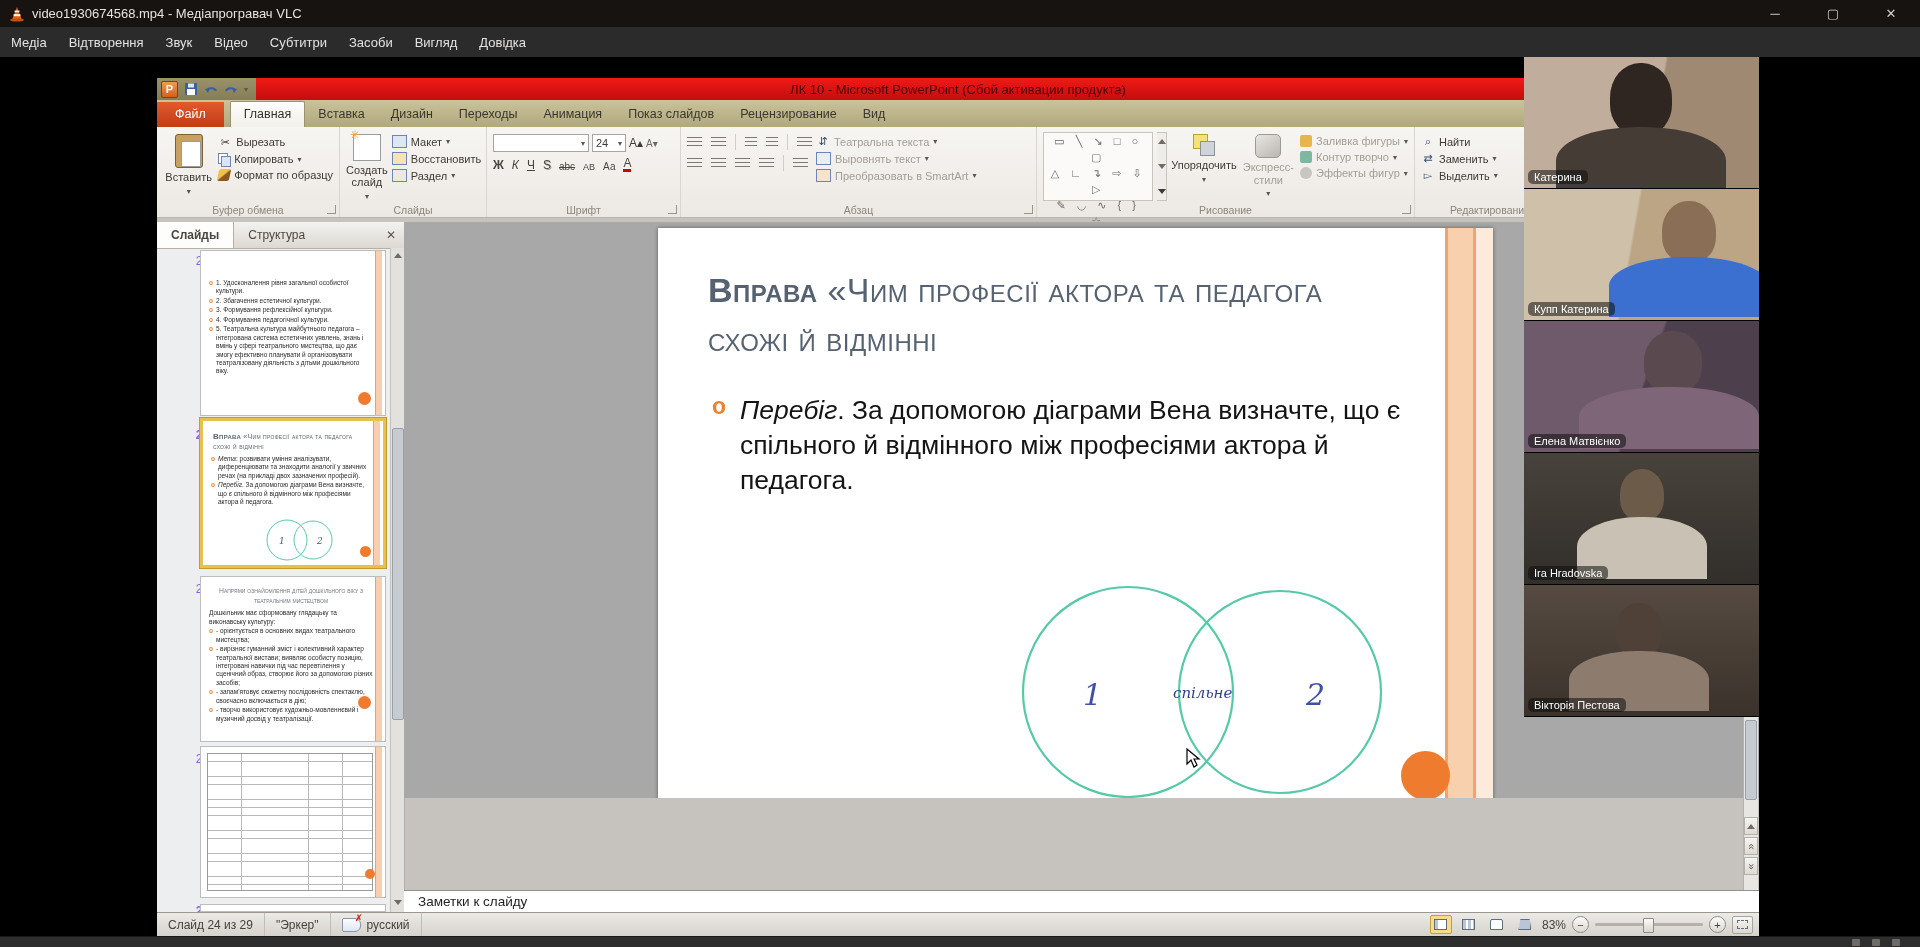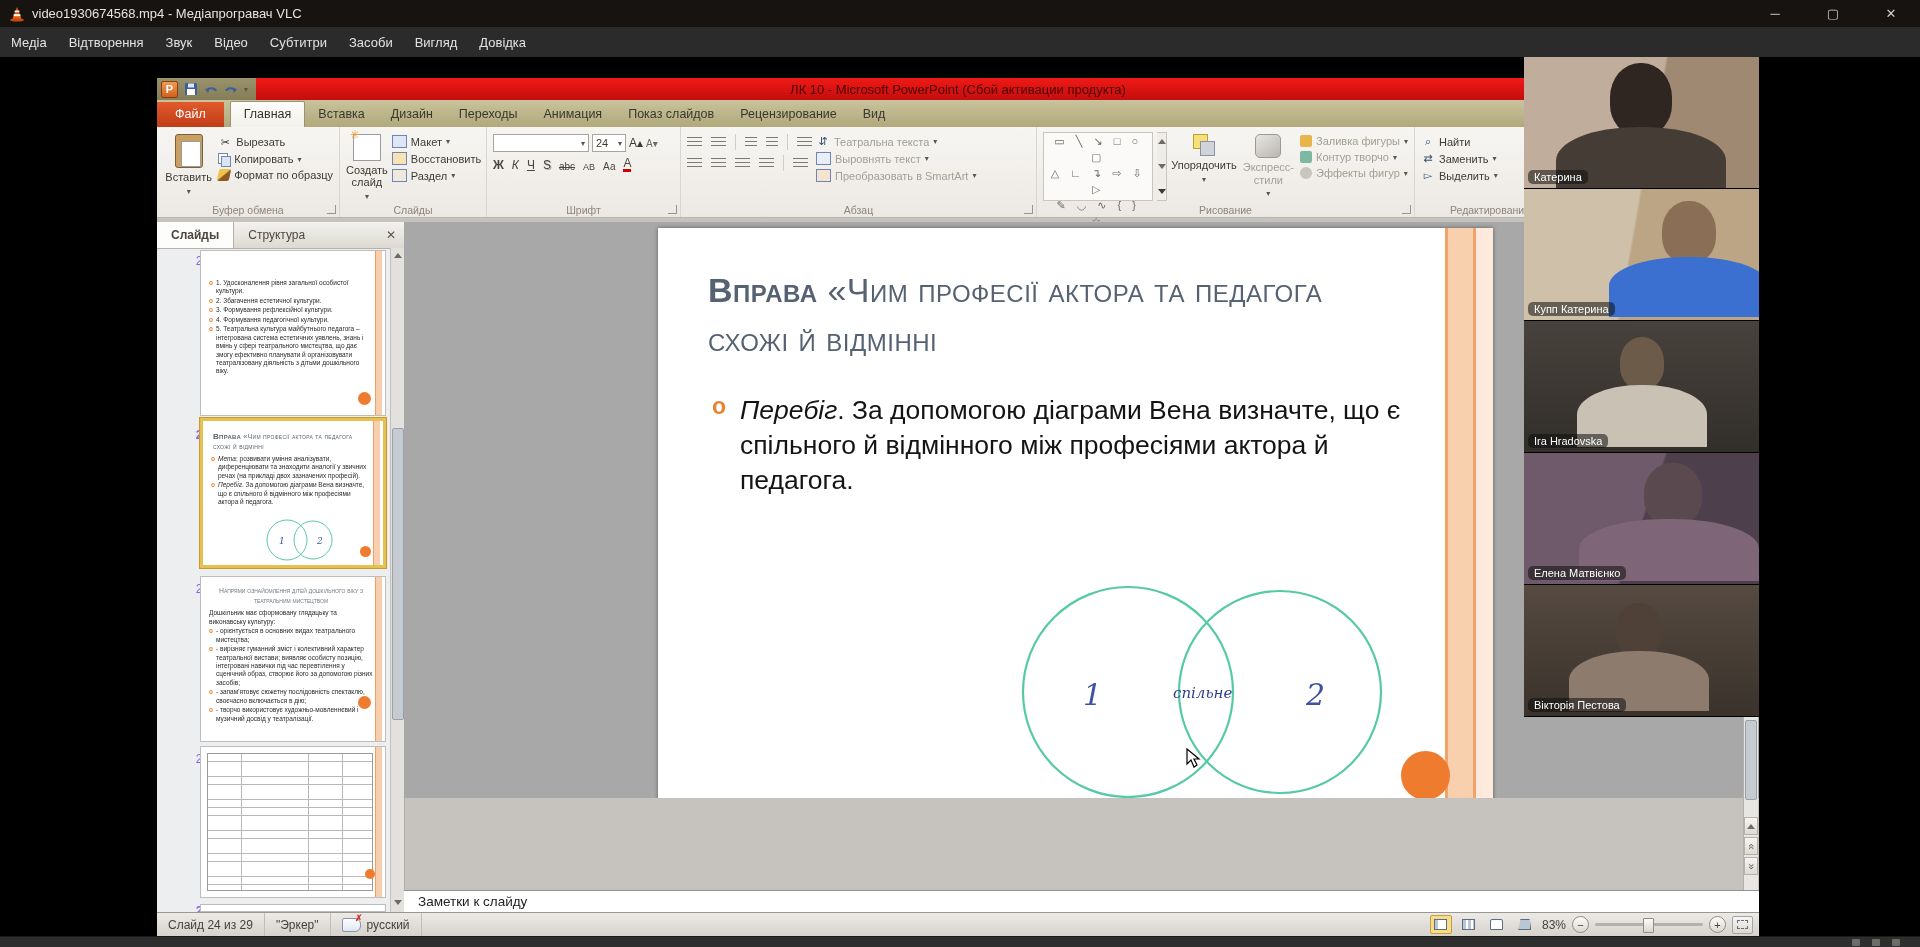--- a/index.html
+++ b/index.html
@@ -553,29 +553,29 @@
   <div class="vframe p1">
     <div class="head"></div>
       <div class="torso"></div>
     <div class="nametag">Катерина</div>
   </div>
   <div class="vframe p2">
     <div class="head"></div>
       <div class="torso"></div>
     <div class="nametag">Купп Катерина</div>
   </div>
+  <div class="vframe p4">
+    <div class="head"></div>
+      <div class="torso"></div>
+    <div class="nametag">Елена Матвієнко</div>
+  </div>
   <div class="vframe p3">
     <div class="head"></div>
       <div class="torso"></div>
     <div class="nametag">Ira Hradovska</div>
-  </div>
-  <div class="vframe p4">
-    <div class="head"></div>
-      <div class="torso"></div>
-    <div class="nametag">Елена Матвієнко</div>
   </div>
   <div class="vframe p5">
     <div class="head"></div>
       <div class="torso"></div>
     <div class="nametag">Вікторія Пестова</div>
   </div>
 </div>
 
 <svg class="abs cursor" viewBox="0 0 16 22">
   <polygon points="1,1 1,16 5,12 8,19 11,17 8,11 13,11" fill="#fff" stroke="#000" stroke-width="1.2"></polygon>

